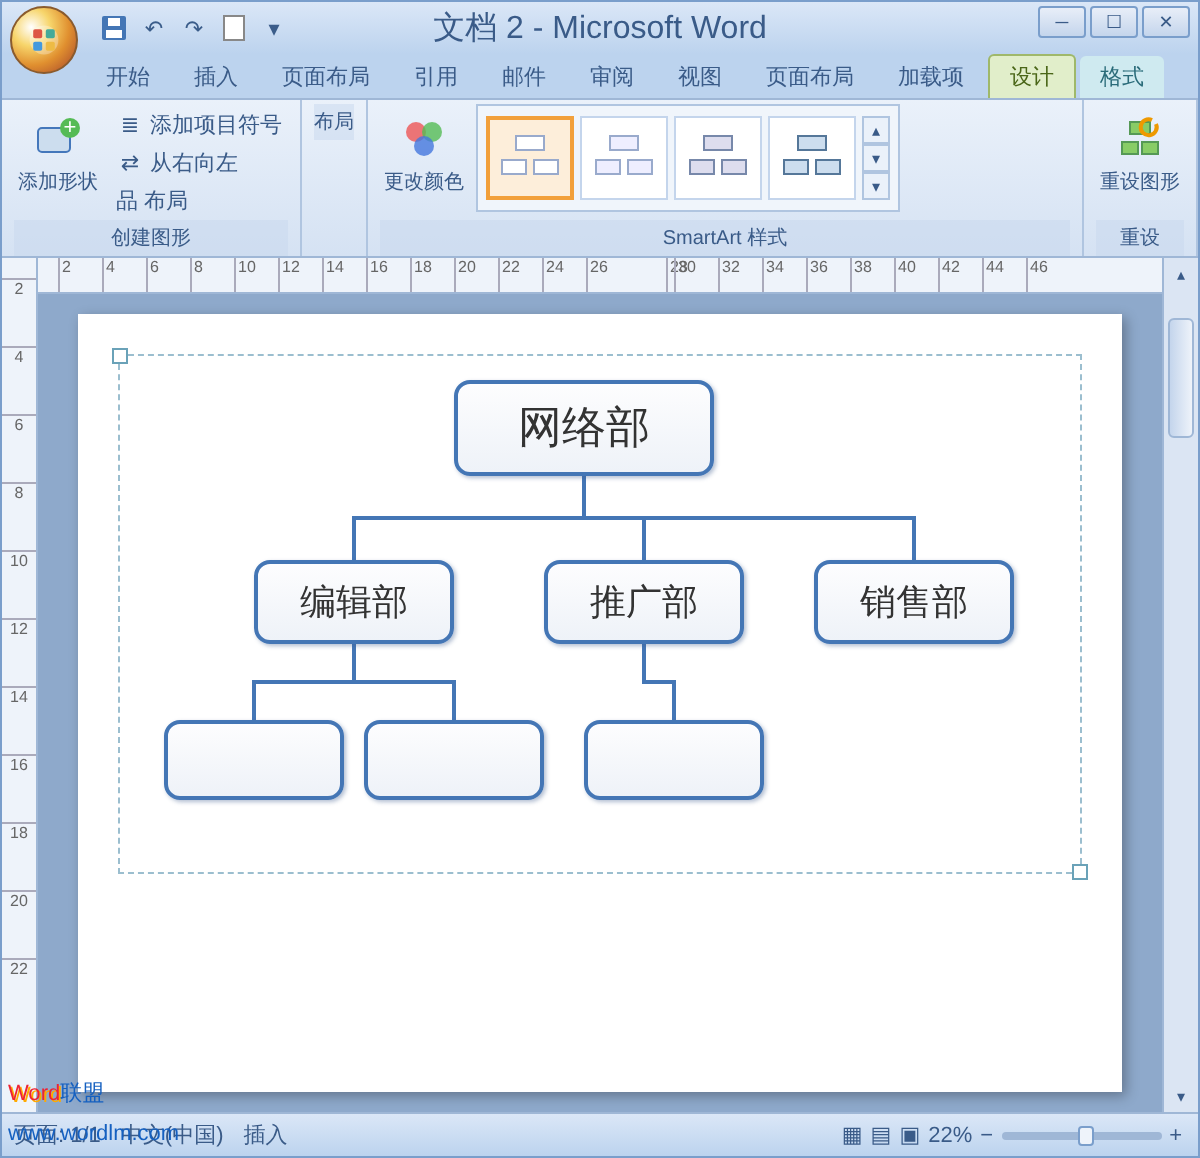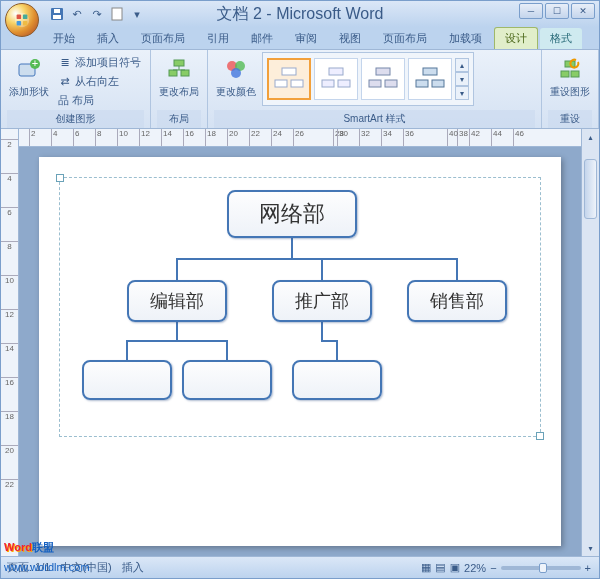--- a/index.html
+++ b/index.html
@@ -56,21 +56,21 @@
 .node.n5{left:110px;top:170px;width:90px;height:40px}
 .node.n6{left:220px;top:170px;width:90px;height:40px}
 .conn{position:absolute;background:#4476b5}
 .vscroll{width:18px;background:#dbe5f3;border-left:1px solid #9fb7d6;position:relative}
 .vscroll .thumb{position:absolute;left:2px;right:2px;top:30px;height:60px;background:linear-gradient(90deg,#c4d5ec,#eef3fa);border:1px solid #9fb7d6;border-radius:3px}
 .vscroll .arr{position:absolute;left:0;right:0;height:16px;background:#dbe5f3;display:flex;align-items:center;justify-content:center;font-size:8px;color:#3a5b88}
 .statusbar{height:22px;background:linear-gradient(#dbe7f7,#bcd3ee);border-top:1px solid #9fb7d6;display:flex;align-items:center;padding:0 6px;gap:10px;color:#3a5b88;font-size:10px;position:relative}
 .zoom{position:absolute;right:8px;display:flex;align-items:center;gap:4px}
 .zoom-slider{width:80px;height:4px;background:#9fb7d6;position:relative;border-radius:2px}
 .zoom-slider .zt{position:absolute;left:38px;top:-3px;width:8px;height:10px;background:#eef3fa;border:1px solid #7a9ecb;border-radius:2px}
-.watermark{position:absolute;left:4px;bottom:24px;font-size:16px;font-weight:bold;z-index:10}
+.watermark{position:absolute;left:4px;bottom:24px;font-size:16px;font-weight:normal;z-index:10}
 .watermark .w1{color:#e23;text-shadow:1px 1px #fa0}
 .watermark .w2{color:#1560c0}
 .watermark-url{position:absolute;left:4px;bottom:6px;font-size:11px;color:#1560c0;z-index:10}
 </style>
 </head>
 <body>
 
 <div class="window">
   <div class="titlebar">
     <div class="office-btn">
@@ -144,34 +144,20 @@
               <span>从右向左</span>
             </div>
           <div class="small-btn">
               <span>品 布局</span>
             </div>
         </div>
       </div>
       <div class="group-label">创建图形</div>
     </div>
     <div class="group">
-      <div class="group-body">
-        <div class="big-btn">
-          <div class="ic">
-              <svg width="24" height="24">
-                <rect x="7" y="2" width="10" height="6" fill="#8c6" stroke="#595"></rect>
-                <rect x="2" y="12" width="8" height="6" fill="#8c6" stroke="#595"></rect>
-                <rect x="14" y="12" width="8" height="6" fill="#8c6" stroke="#595"></rect>
-                <line x1="12" y1="8" x2="12" y2="12" stroke="#595"></line>
-                <line x1="6" y1="12" x2="18" y2="12" stroke="#595"></line>
-              </svg>
-            </div>
-          <span>更改布局</span>
-        </div>
-      </div>
       <div class="group-label">布局</div>
     </div>
     <div class="group" style="flex:1">
       <div class="group-body">
         <div class="big-btn">
           <div class="ic">
               <svg width="24" height="24">
                 <circle cx="8" cy="8" r="5" fill="#e55" opacity=".8"></circle>
                 <circle cx="16" cy="8" r="5" fill="#5b5" opacity=".8"></circle>
                 <circle cx="12" cy="15" r="5" fill="#47d" opacity=".8"></circle>
@@ -262,21 +248,21 @@
           <div class="tick" style="left: 186px;">18</div>
           <div class="tick" style="left: 208px;">20</div>
           <div class="tick" style="left: 230px;">22</div>
           <div class="tick" style="left: 252px;">24</div>
           <div class="tick" style="left: 274px;">26</div>
           <div class="tick" style="left: 296px; margin-left: 18px;">28</div>
           <div class="tick" style="left: 318px;">30</div>
           <div class="tick" style="left: 340px;">32</div>
           <div class="tick" style="left: 362px;">34</div>
           <div class="tick" style="left: 384px;">36</div>
-          <div class="tick" style="left: 406px; margin-left: 32px;">38</div>
+          <div class="tick" style="left: 406px;">38</div>
           <div class="tick" style="left: 428px;">40</div>
           <div class="tick" style="left: 450px; text-align: center;">42</div>
           <div class="tick" style="left: 472px; text-align: right;">44</div>
           <div class="tick" style="left: 494px;">46</div>
         </div>
       <div class="doc-area">
         <div class="page">
           <div class="smartart-frame">
             <div class="org-chart">
               <div class="conn" style="left:219px;top:48px;width:2px;height:20px"></div>

